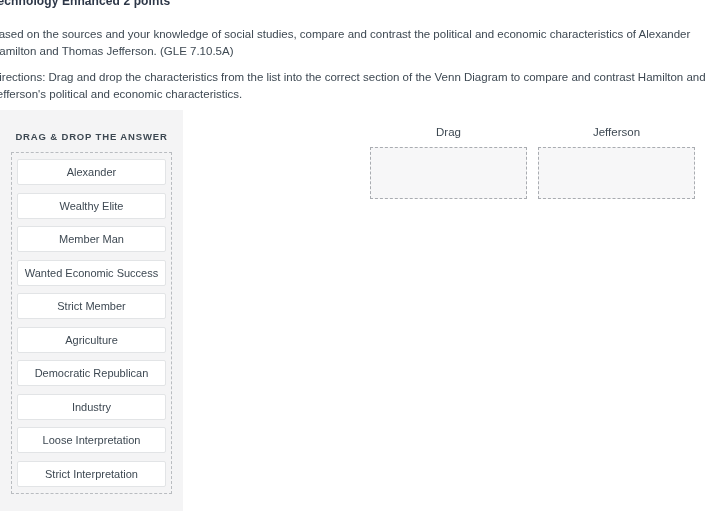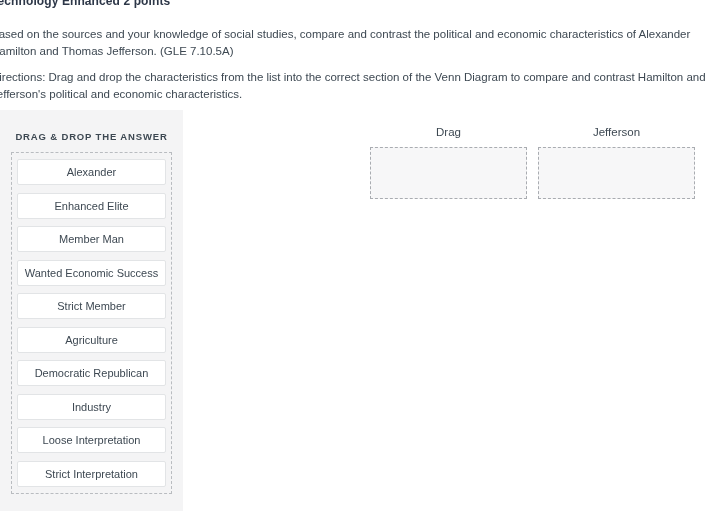--- a/index.html
+++ b/index.html
@@ -138,21 +138,21 @@
 
 <div class="prompt-block">
   <p class="prompt-text">Based on the sources and your knowledge of social studies, compare and contrast the political and economic characteristics of Alexander Hamilton and Thomas Jefferson. (GLE 7.10.5A)</p>
   <p class="directions-text">Directions: Drag and drop the characteristics from the list into the correct section of the Venn Diagram to compare and contrast Hamilton and Jefferson's political and economic characteristics.</p>
 </div>
 
 <div class="drag-panel">
   <div class="drag-panel-title">DRAG &amp; DROP THE ANSWER</div>
   <div class="drag-items-container">
     <div class="drag-item">Alexander</div>
-    <div class="drag-item">Enhanced Elite</div>
+    <div class="drag-item">Wealthy Elite</div>
     <div class="drag-item">Member Man</div>
     <div class="drag-item">Wanted Economic Success</div>
     <div class="drag-item">Strict Member</div>
     <div class="drag-item">Agriculture</div>
     <div class="drag-item">Democratic Republican</div>
     <div class="drag-item">Industry</div>
     <div class="drag-item">Loose Interpretation</div>
     <div class="drag-item">Strict Interpretation</div>
   </div>
 </div>

